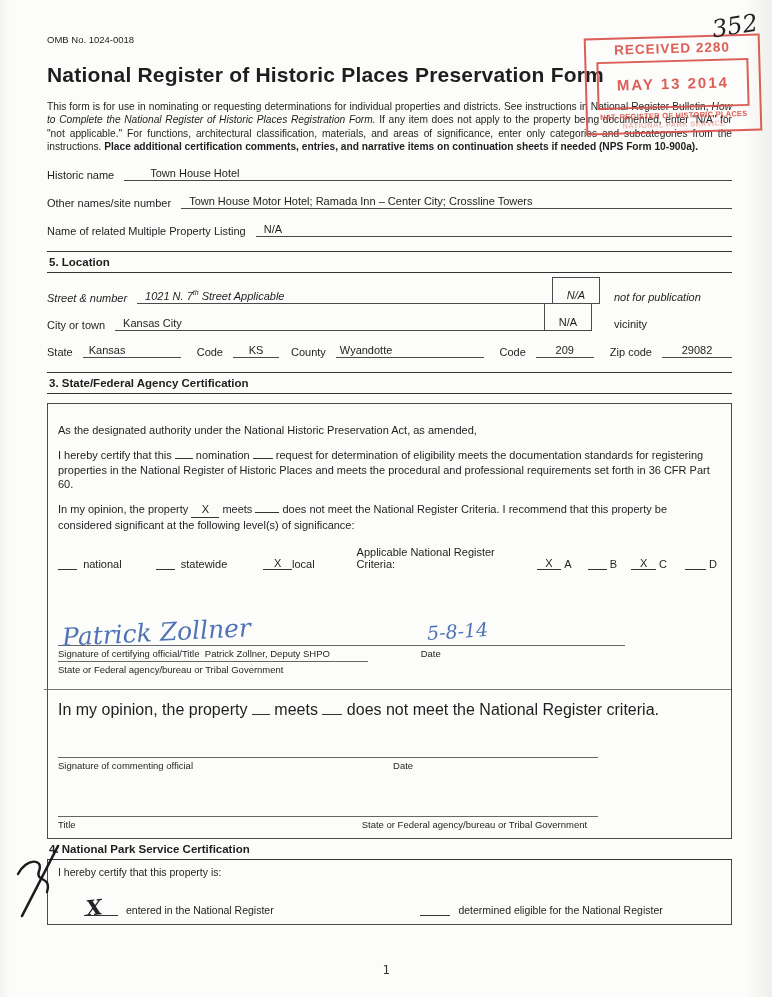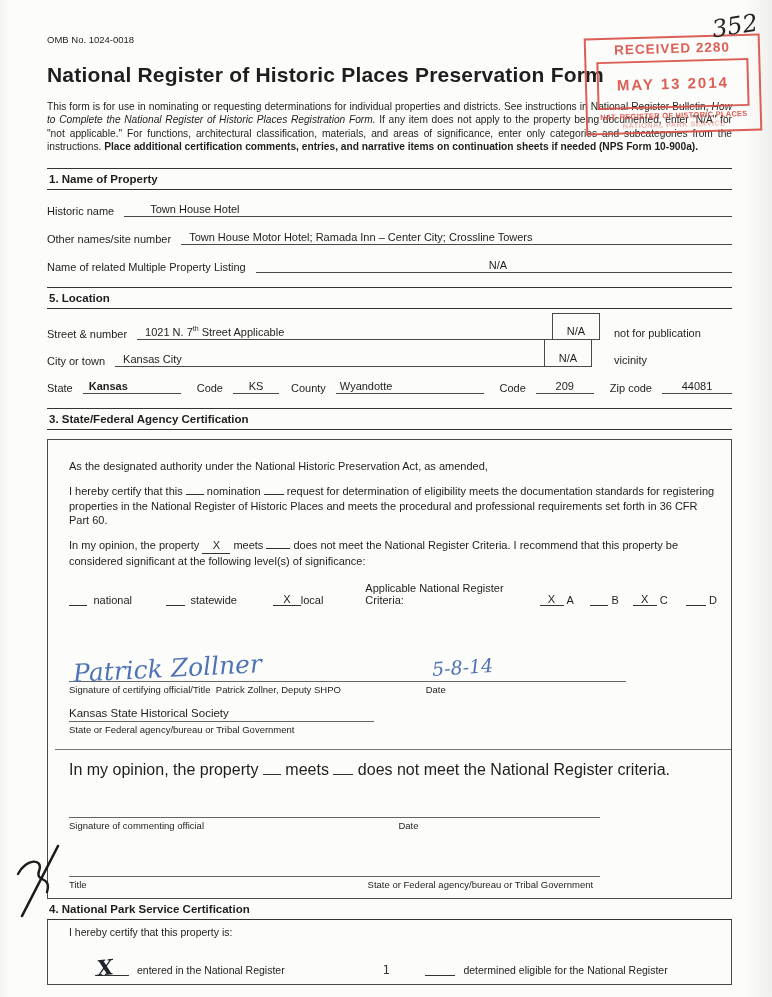--- a/index.html
+++ b/index.html
@@ -20,21 +20,21 @@
   .sec-head.no-top{border-top:none;margin-top:0;}
   .row{display:flex;align-items:flex-end;font-size:11px;}
   .lbl{white-space:nowrap;padding-right:10px;}
   .u{border-bottom:1px solid #4a4a4a;display:inline-block;}
   .val{flex:1;border-bottom:1px solid #4a4a4a;padding:0 0 1px 8px;}
   .ctr{text-align:center;}
   .na-cell{width:46px;border:1px solid #4a4a4a;align-self:stretch;display:flex;
     align-items:flex-end;justify-content:center;padding-bottom:2px;}
   .na-cell.no-top{border-top:none;}
   .rlbl{width:118px;padding:0 0 1px 14px;white-space:nowrap;}
-  .cert-box{border:1px solid #4a4a4a;margin-top:9px;padding:10px 14px 8px 21px;font-size:11px;}
+  .cert-box{border:1px solid #4a4a4a;margin-top:9px;padding:10px 14px 8px 10px;font-size:11px;}
   .cert-box p{margin:9px 0 0 0;line-height:1.35;}
   .blank{border-bottom:1px solid #333;display:inline-block;height:11px;vertical-align:baseline;}
   .xmark{display:inline-block;border-bottom:1px solid #333;text-align:center;font-size:11px;}
   .sigblock{position:relative;margin-top:34px;}
   .sigline{border-bottom:1px solid #666;height:1px;}
   .lblrow{display:flex;font-size:9.5px;margin-top:2px;}
   .lblrow .a{flex:1;}
   .hw-blue{font-family:"DejaVu Serif",serif;font-style:italic;color:#4f73b4;position:absolute;}
   .hw-dark{font-family:"DejaVu Serif",serif;font-style:italic;color:#20242a;position:absolute;}
   .divider{border-top:1px solid #777;margin:14px -14px 0 -14px;}
@@ -83,58 +83,57 @@
   <div class="content">
 
     <div class="hdr">
       <div class="hdr-right">OMB No. 1024-0018</div>
     </div>
 
     <h1>National Register of Historic Places Preservation Form</h1>
 
     <p class="intro"><span>This form is for use in nominating or requesting determinations for individual properties and districts.  See instructions in National Register Bulletin, </span><i>How to Complete the National Register of Historic Places Registration Form.</i><span>  If any item does not apply to the property being documented, enter "N/A" for "not applicable."  For functions, architectural classification, materials, and areas of significance, enter only categories and subcategories from the instructions.  </span><b>Place additional certification comments, entries, and narrative items on continuation sheets if needed (NPS Form 10-900a).</b></p>
 
-    <div class="sec-head">1.  Name of Property</div>
     <div class="row" style="margin-top:13px;">
       <span class="lbl">Historic name</span>
       <span class="val" style="padding-left:26px;">Town House Hotel</span>
     </div>
     <div class="row" style="margin-top:14px;">
       <span class="lbl">Other names/site number</span>
       <span class="val">Town House Motor Hotel; Ramada Inn – Center City; Crossline Towers</span>
     </div>
-    <div class="row" style="margin-top:14px;text-align:center;">
+    <div class="row" style="margin-top:14px;">
       <span class="lbl">Name of related Multiple Property Listing</span>
       <span class="val">N/A</span>
     </div>
 
     <div class="sec-head">5.  Location</div>
-    <div class="row sp27" style="margin-top:4px;">
+    <div class="row sp27" style="margin-top:4px;font-style:italic;">
       <span class="lbl">Street &amp; number</span>
       <span class="val"><span>1021 N. 7</span><sup>th</sup><span> Street Applicable</span></span>
       <span class="na-cell">N/A</span>
       <span class="rlbl">not for publication</span>
     </div>
     <div class="row sp27">
       <span class="lbl">City or town</span>
       <span class="val">Kansas City</span>
       <span class="na-cell no-top">N/A</span>
       <span class="rlbl" style="padding-left:22px;">vicinity</span>
     </div>
     <div class="row sp27">
       <span class="lbl">State</span>
-      <span class="u" style="width:92px;padding:0 0 1px 6px;font-weight:bold;">Kansas</span>
+      <span class="u" style="width:92px;padding:0 0 1px 6px;">Kansas</span>
       <span class="lbl" style="padding-left:16px;">Code</span>
       <span class="u ctr" style="width:46px;padding-bottom:1px;">KS</span>
       <span class="lbl" style="padding-left:12px;">County</span>
       <span class="u" style="flex:1;padding:0 0 1px 4px;">Wyandotte</span>
       <span class="lbl" style="padding-left:16px;">Code</span>
       <span class="u ctr" style="width:58px;padding-bottom:1px;">209</span>
       <span class="lbl" style="padding-left:16px;">Zip code</span>
-      <span class="u ctr" style="width:70px;padding-bottom:1px;">44081</span>
+      <span class="u ctr" style="width:70px;padding-bottom:1px;">29082</span>
     </div>
 
     <div class="sec-head">3. State/Federal Agency Certification</div>
     <div class="cert-box">
       <p>As the designated authority under the National Historic Preservation Act, as amended,</p>
       <p>
         <span>I hereby certify that this</span>
         <span class="blank" style="width:18px;"></span>
         <span>nomination</span>
         <span class="blank" style="width:20px;"></span>
@@ -168,21 +167,20 @@
       <div class="sigblock" style="height:40px;">
         <span class="hw-blue" style="left:4px;bottom:-3px;font-size:25px;transform:rotate(-3deg);">Patrick Zollner</span>
         <span class="hw-blue" style="left:56%;bottom:2px;font-size:19px;transform:rotate(-4deg);">5-8-14</span>
       </div>
       <div class="sigline" style="width:86%;"></div>
       <div class="lblrow" style="width:86%;">
         <span class="a"><span>Signature of certifying official/Title</span>&nbsp;&nbsp;<span>Patrick Zollner, Deputy SHPO</span></span>
         <span style="width:36%;">Date</span>
       </div>
 
-      <div style="margin-top:12px;font-size:11.5px;">Kansas State Historical Society</div>
       <div class="sigline" style="width:47%;margin-top:1px;"></div>
       <div class="small" style="margin-top:2px;">State or Federal agency/bureau or Tribal Government</div>
 
       <div class="divider"></div>
 
       <p style="font-size:16px;">
         <span>In my opinion, the property</span>
         <span class="blank" style="width:18px;"></span>
         <span>meets</span>
         <span class="blank" style="width:20px;"></span>

